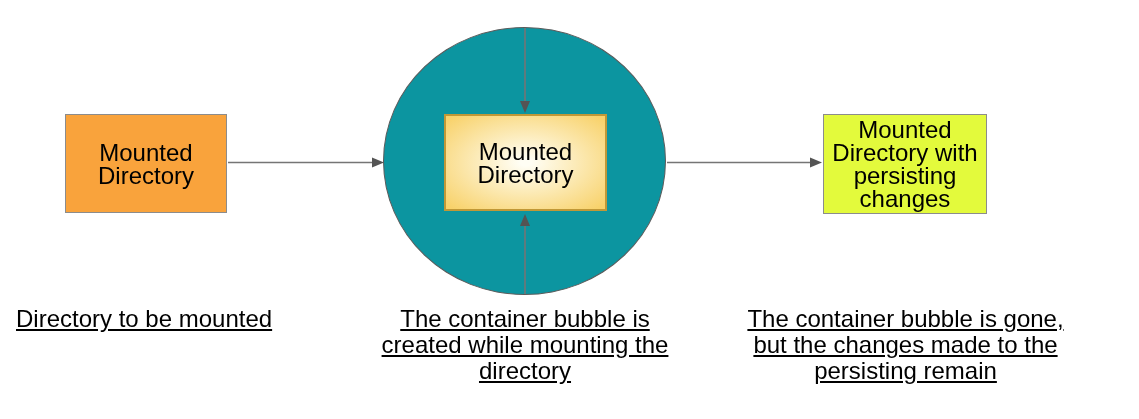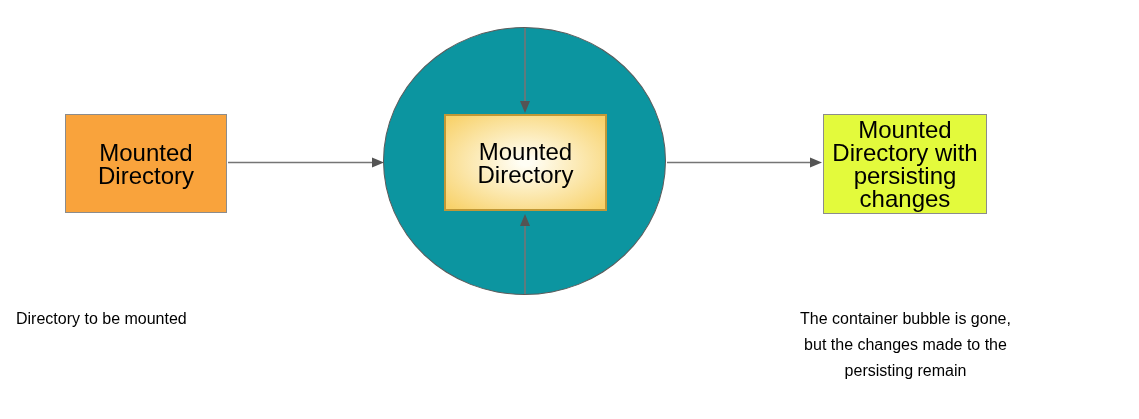--- a/index.html
+++ b/index.html
@@ -60,24 +60,25 @@
   .arrow-layer {
     position: absolute;
     left: 0; top: 0; width: 1139px; height: 419px;
     pointer-events: none;
   }
   .arrow-line { stroke: var(--arrow-line); stroke-width: 1.6; fill: none; }
   .arrow-head { fill: var(--arrow-head); stroke: none; }
 
   .caption {
     position: absolute;
-    font-size: 16px;
+    font-size: 24px;
     line-height: 26px;
     white-space: pre-line;
     color: var(--text, #000);
+    text-decoration: underline;
   }
   .caption-source { left: 16px; top: 306px; width: 300px; text-align: left; }
   .caption-bubble { left: 350px; top: 306px; width: 350px; text-align: center; }
   .caption-persisted { left: 733px; top: 306px; width: 345px; text-align: center; }
 </style>
 </head>
 <body>
 
 <div class="canvas">
 
@@ -112,17 +113,20 @@
       <line class="arrow-line" x1="525" y1="28" x2="525" y2="101"></line>
       <polygon class="arrow-head" points="520,101 530,101 525,113"></polygon>
     </g>
     <g>
       <line class="arrow-line" x1="525" y1="294" x2="525" y2="226"></line>
       <polygon class="arrow-head" points="520,226 530,226 525,214"></polygon>
     </g>
   </svg>
 
   <div class="caption caption-source">Directory to be mounted</div>
+  <div class="caption caption-bubble">The container bubble is
+created while mounting the
+directory</div>
   <div class="caption caption-persisted">The container bubble is gone,
 but the changes made to the
 persisting remain</div>
 
 </div>
 
 </body></html>

